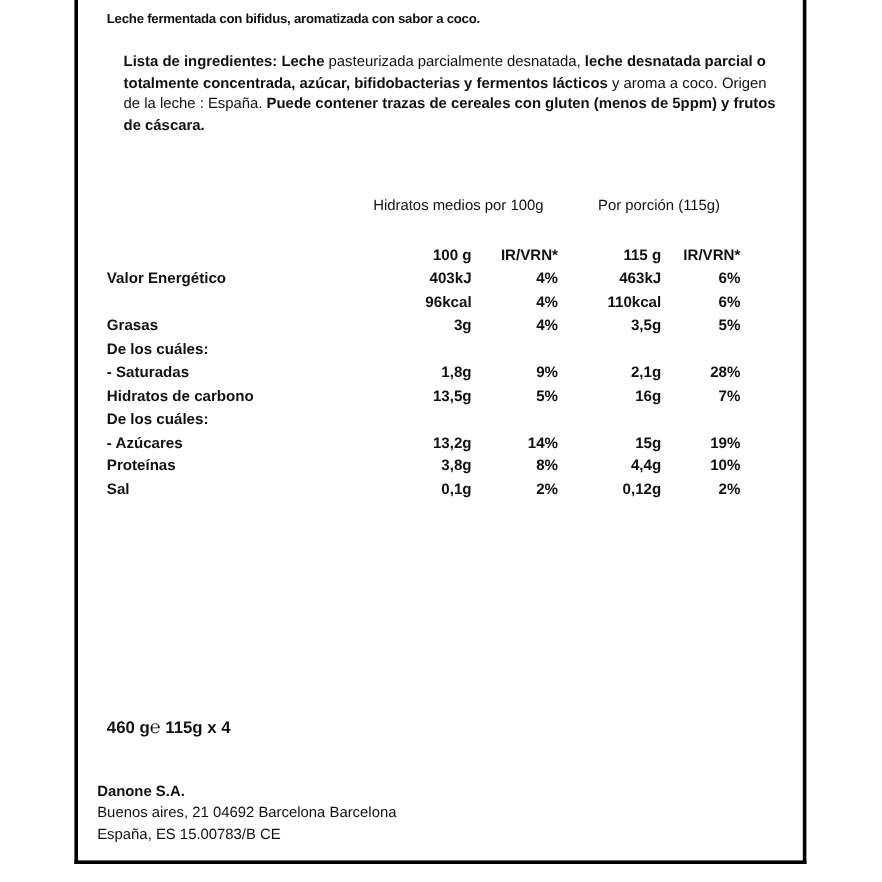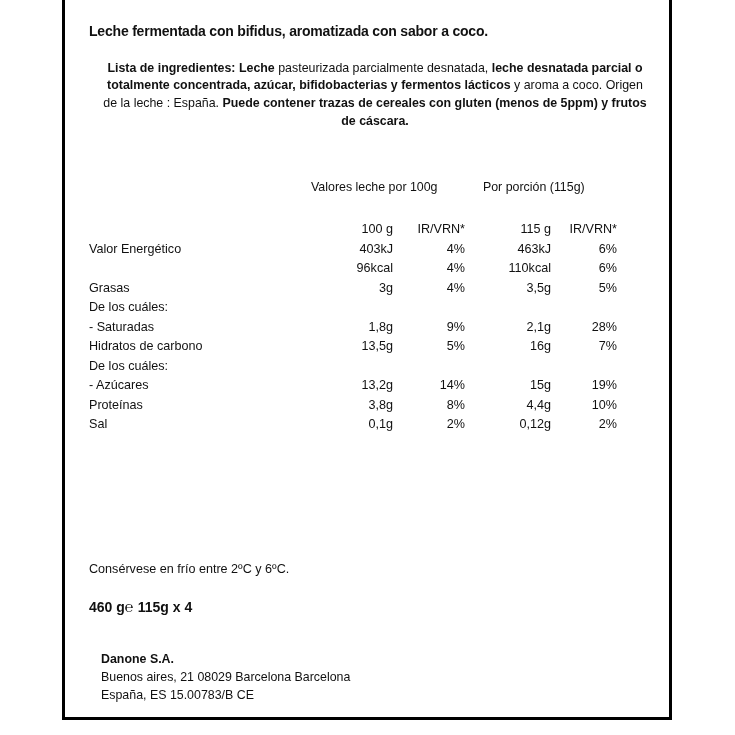--- a/index.html
+++ b/index.html
@@ -26,56 +26,56 @@
     border-bottom: 3px solid #000000;
     box-sizing: border-box;
   }
   .inner {
     position: relative;
     padding: 0 18px;
     height: 100%;
     box-sizing: border-box;
   }
   .product-title {
-    font-size: 14px;
+    font-size: 11px;
     font-weight: bold;
     letter-spacing: -0.2px;
-    padding-top: 23px;
+    padding-top: 10px;
     padding-left: 6px;
     line-height: 1.2;
     white-space: nowrap;
   }
   .ingredients {
     margin-top: 20px;
     padding-left: 6px;
     padding-right: 4px;
     font-size: 12.4px;
     line-height: 1.42;
-    text-align: center;
+    text-align: left;
     margin-left: 14px;
   }
   .ingredients b { font-weight: bold; }
 
   .headings-row {
     margin-top: 50px;
     padding-left: 228px;
     font-size: 12.4px;
   }
   .headings-row .h1 { display: inline-block; }
   .headings-row .h2 { display: inline-block; margin-left: 42px; }
 
   table.nutri {
     margin-top: 26px;
     margin-left: 6px;
     border-collapse: collapse;
     font-size: 12.6px;
   }
   table.nutri td, table.nutri th {
     padding: 0;
-    font-weight: normal;
+    font-weight: bold;
     vertical-align: bottom;
     line-height: 1.55;
   }
   .col-name { width: 218px; text-align: left; padding-left: 2px; }
   .col-v1   { width: 86px;  text-align: right; }
   .col-p1   { width: 72px;  text-align: right; padding-right: 8px;}
   .col-v2   { width: 86px;  text-align: right; }
   .col-p2   { width: 66px;  text-align: right; padding-right: 4px;}
 
   thead td { padding-bottom: 2px; }
@@ -93,41 +93,41 @@
     top: 598px;
     font-size: 14px;
     font-weight: bold;
   }
   .weight .eicon {
     font-weight: normal;
     font-size: 15px;
   }
   .company {
     position: absolute;
-    left: 36px;
+    left: 16px;
     top: 651px;
     font-size: 12.4px;
     line-height: 1.45;
   }
   .company .name { font-weight: bold; }
 </style>
 </head>
 <body>
 
 <div class="label-panel">
   <div class="inner">
 
     <div class="product-title">Leche fermentada con bifidus, aromatizada con sabor a coco.</div>
 
     <div class="ingredients">
       <b>Lista de ingredientes:</b><b> Leche</b><span> pasteurizada parcialmente desnatada, </span><b>leche desnatada parcial o totalmente concentrada, azúcar, bifidobacterias y </b><b>fermentos lácticos</b><span> y aroma a coco. Origen de la leche : España. </span><b>Puede contener trazas de cereales con gluten (menos de 5ppm) y frutos de cáscara.</b>
     </div>
 
     <div class="headings-row">
-      <span class="h1">Valores leche por 100g</span>
+      <span class="h1">Hidratos medios por 100g</span>
       <span class="h2">Por porción (115g)</span>
     </div>
 
     <table class="nutri">
       <thead>
         <tr>
           <td class="col-name"></td>
           <td class="col-v1">100 g</td>
           <td class="col-p1">IR/VRN*</td>
           <td class="col-v2">115 g</td>
@@ -201,26 +201,25 @@
           <tr>
             <td class="col-name">Sal</td>
             <td class="col-v1">0,1g</td>
             <td class="col-p1">2%</td>
             <td class="col-v2">0,12g</td>
             <td class="col-p2">2%</td>
           </tr>
         </tbody>
     </table>
 
-    <div class="storage">Consérvese en frío entre 2ºC y 6ºC.</div>
 
     <div class="weight">
       <span>460 g</span><span class="eicon">℮</span> <span>115g x 4</span>
     </div>
 
     <div class="company">
       <div class="name">Danone S.A.</div>
-      <div>Buenos aires, 21 08029 Barcelona  Barcelona</div>
+      <div>Buenos aires, 21 04692 Barcelona  Barcelona</div>
       <div>España,  ES 15.00783/B CE</div>
     </div>
 
   </div>
 </div>
 
 </body></html>

